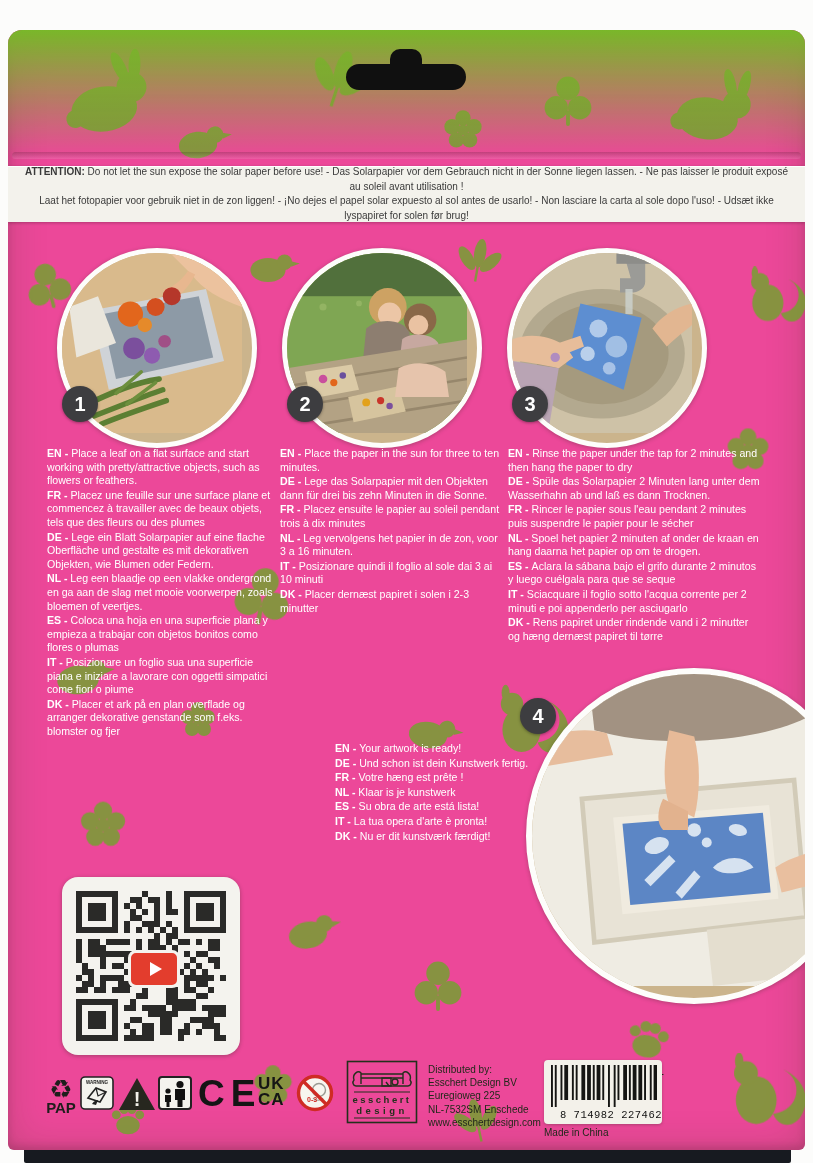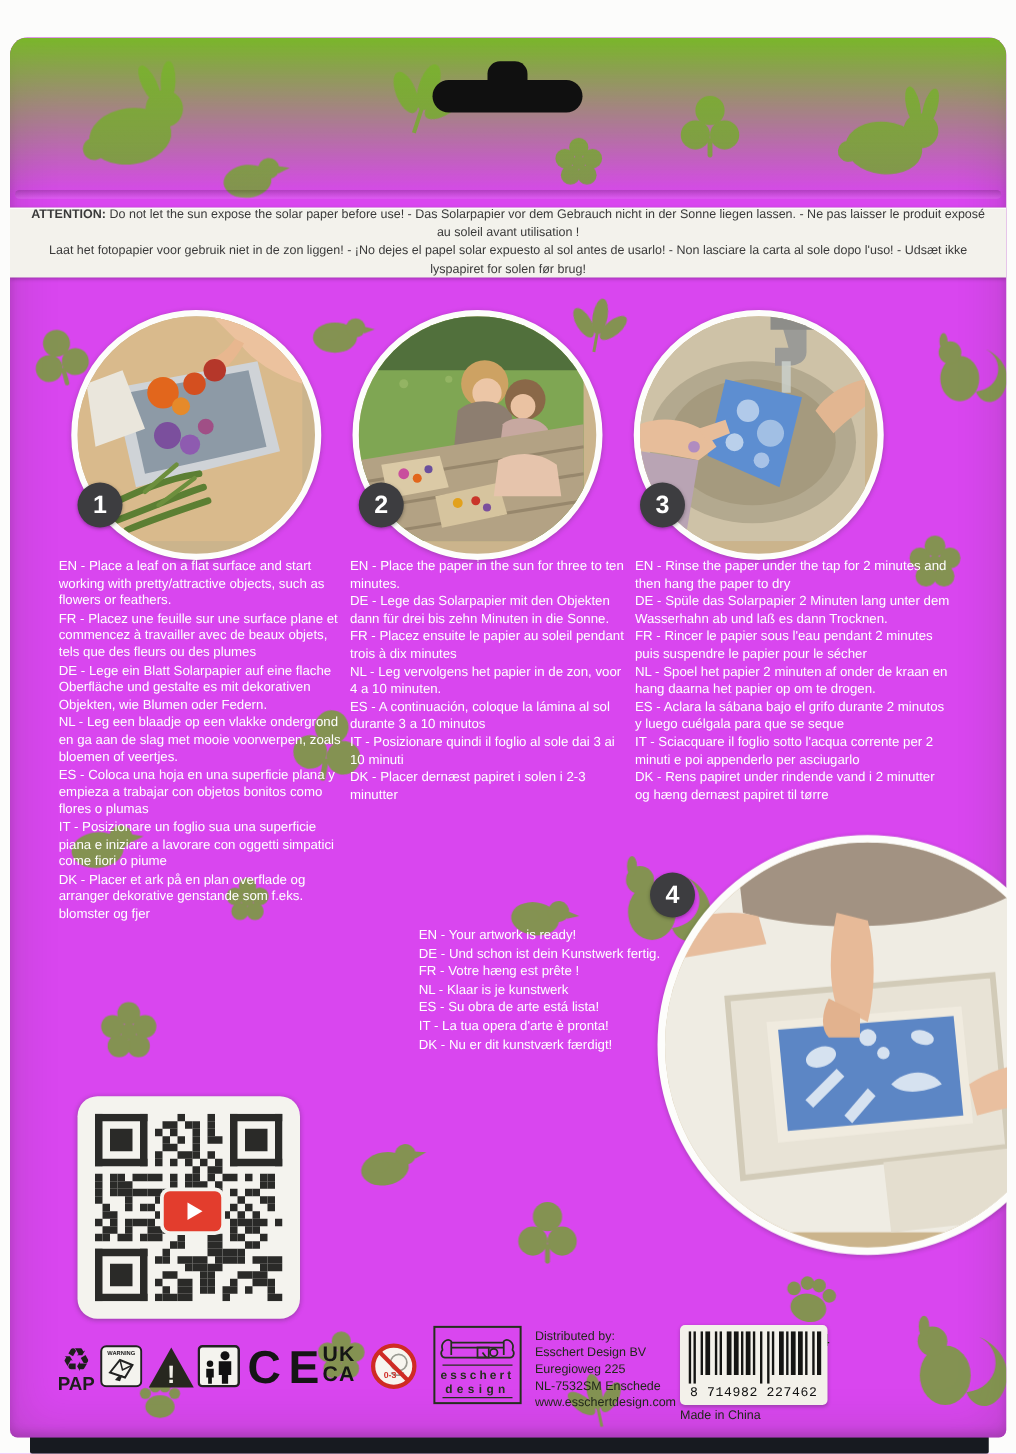--- a/index.html
+++ b/index.html
@@ -8,21 +8,21 @@
     background:#fcfcfb;
     font-family:"Liberation Sans","DejaVu Sans",sans-serif;
     -webkit-font-smoothing:antialiased;
   }
   
   .bottom-shadow{position:absolute;left:24px;right:22px;top:1146px;height:17px;background:#171a20;border-radius:2px;}
 
   
   .card{
     position:absolute;left:8px;top:30px;width:797px;height:1120px;
-    background:#d946ef;border-radius:14px 14px 6px 6px;overflow:hidden;
+    background:#ec4899;border-radius:14px 14px 6px 6px;overflow:hidden;
     box-shadow:inset 0 0 40px rgba(30,60,0,.18), inset 0 -4px 8px rgba(0,0,0,.15);
   }
   .pattern{position:absolute;left:0;top:0;z-index:0;pointer-events:none;}
 
   
   .flap-shade{position:absolute;left:0;top:0;width:797px;height:128px;background:linear-gradient(#79b729,rgba(121,183,41,0));z-index:1;}
   .flap-seam{position:absolute;left:4px;top:122px;width:789px;height:7px;background:linear-gradient(rgba(0,0,0,.16),rgba(255,255,255,.12));border-radius:4px;z-index:2;}
   .hang-slot{position:absolute;left:338px;top:34px;width:120px;height:26px;background:#101010;border-radius:13px;z-index:3;}
   .hang-slot::before{content:"";position:absolute;left:44px;top:-15px;width:32px;height:24px;background:#101010;border-radius:10px 10px 0 0;}
 
@@ -50,21 +50,21 @@
   .badge{
     position:absolute;width:36px;height:36px;border-radius:50%;background:#3d3d40;z-index:6;
     color:#fff;font-weight:bold;font-size:20px;display:flex;align-items:center;justify-content:center;
     box-shadow:0 1px 3px rgba(0,0,0,.35);
   }
   .b1{left:54px;top:356px;} .b2{left:279px;top:356px;} .b3{left:504px;top:356px;} .b4{left:512px;top:668px;}
 
   
   .col{position:absolute;z-index:5;color:#ffffff;font-size:10.6px;line-height:13.6px;}
   .col .lr{margin:0 0 1px 0;}
-  .col b{font-weight:normal;}
+  .col b{font-weight:bold;}
   .col b::after{content:" - ";white-space:pre;}
   .c1{left:39px;top:417px;width:228px;}
   .c2{left:272px;top:417px;width:222px;}
   .c3{left:500px;top:417px;width:252px;}
   .c4{left:327px;top:712px;width:212px;}
 
   
   .qr{
     position:absolute;left:54px;top:847px;width:178px;height:178px;z-index:5;
     background:#f4f3ee;border-radius:16px;box-shadow:0 1px 4px rgba(0,40,0,.3);
@@ -84,21 +84,21 @@
   .achild{left:150px;top:1046px;}
   .cemark{left:190px;top:1044px;color:#151515;font-weight:bold;font-size:37px;letter-spacing:6px;line-height:40px;transform:scaleY(1.0);}
   .ukca{left:250px;top:1046px;color:#151515;font-weight:bold;font-size:17px;line-height:16px;letter-spacing:1px;}
   .age03{left:288px;top:1044px;}
 
   .elogo{left:338px;top:1030px;position:absolute;}
   .dist{position:absolute;left:420px;top:1033px;width:140px;color:#21291a;font-size:10px;line-height:13.2px;z-index:5;}
   .artnr{position:absolute;left:567px;top:1014px;color:#1c2416;font-size:14px;font-weight:normal;z-index:5;margin-top:20px;}
   .bars{position:absolute;left:536px;top:1030px;width:118px;height:64px;background:#f3f1ea;border-radius:4px;z-index:5;box-shadow:0 1px 3px rgba(0,40,0,.25);}
   .bars svg{position:absolute;left:5px;top:5px;}
-  .bars .digits{position:absolute;left:0;bottom:3px;width:100%;text-align:center;font-family:"Liberation Mono","DejaVu Sans Mono",monospace;font-size:10.5px;color:#111;letter-spacing:.5px;}
+  .bars .digits{position:absolute;left:0;bottom:3px;width:100%;text-align:right;font-family:"Liberation Mono","DejaVu Sans Mono",monospace;font-size:10.5px;color:#111;letter-spacing:.5px;}
   .madein{position:absolute;left:536px;top:1097px;width:118px;color:#20281a;font-size:10px;z-index:5;}
   .batch{position:absolute;left:668px;top:1136px;color:#2a331f;font-size:8px;z-index:5;}
 </style>
 </head>
 <body>
 
 <div class="bottom-shadow"></div>
 
 <div class="card">
 
@@ -311,22 +311,21 @@
     <p class="lr"><b>NL</b><span class="t">Leg een blaadje op een vlakke ondergrond en ga aan de slag met mooie voorwerpen, zoals bloemen of veertjes.</span></p>
     <p class="lr"><b>ES</b><span class="t">Coloca una hoja en una superficie plana y empieza a trabajar con objetos bonitos como flores o plumas</span></p>
     <p class="lr"><b>IT</b><span class="t">Posizionare un foglio sua una superficie piana e iniziare a lavorare con oggetti simpatici come fiori o piume</span></p>
     <p class="lr"><b>DK</b><span class="t">Placer et ark på en plan overflade og arranger dekorative genstande som f.eks. blomster og fjer</span></p>
   </div>
 
   <div class="col c2">
     <p class="lr"><b>EN</b><span class="t">Place the paper in the sun for three to ten minutes.</span></p>
     <p class="lr"><b>DE</b><span class="t">Lege das Solarpapier mit den Objekten dann für drei bis zehn Minuten in die Sonne.</span></p>
     <p class="lr"><b>FR</b><span class="t">Placez ensuite le papier au soleil pendant trois à dix minutes</span></p>
-    <p class="lr"><b>NL</b><span class="t">Leg vervolgens het papier in de zon, voor 4 a 10 minuten.</span></p>
-    <p class="lr"><b>ES</b><span class="t">A continuación, coloque la lámina al sol durante 3 a 10 minutos</span></p>
+    <p class="lr"><b>NL</b><span class="t">Leg vervolgens het papier in de zon, voor 3 a 16 minuten.</span></p>
     <p class="lr"><b>IT</b><span class="t">Posizionare quindi il foglio al sole dai 3 ai 10 minuti</span></p>
     <p class="lr"><b>DK</b><span class="t">Placer dernæst papiret i solen i 2-3 minutter</span></p>
   </div>
 
   <div class="col c3">
     <p class="lr"><b>EN</b><span class="t">Rinse the paper under the tap for 2 minutes and then hang the paper to dry</span></p>
     <p class="lr"><b>DE</b><span class="t">Spüle das Solarpapier 2 Minuten lang unter dem Wasserhahn ab und laß es dann Trocknen.</span></p>
     <p class="lr"><b>FR</b><span class="t">Rincer le papier sous l'eau pendant 2 minutes puis suspendre le papier pour le sécher</span></p>
     <p class="lr"><b>NL</b><span class="t">Spoel het papier 2 minuten af onder de kraan en hang daarna het papier op om te drogen.</span></p>
     <p class="lr"><b>ES</b><span class="t">Aclara la sábana bajo el grifo durante 2 minutos y luego cuélgala para que se seque</span></p>

